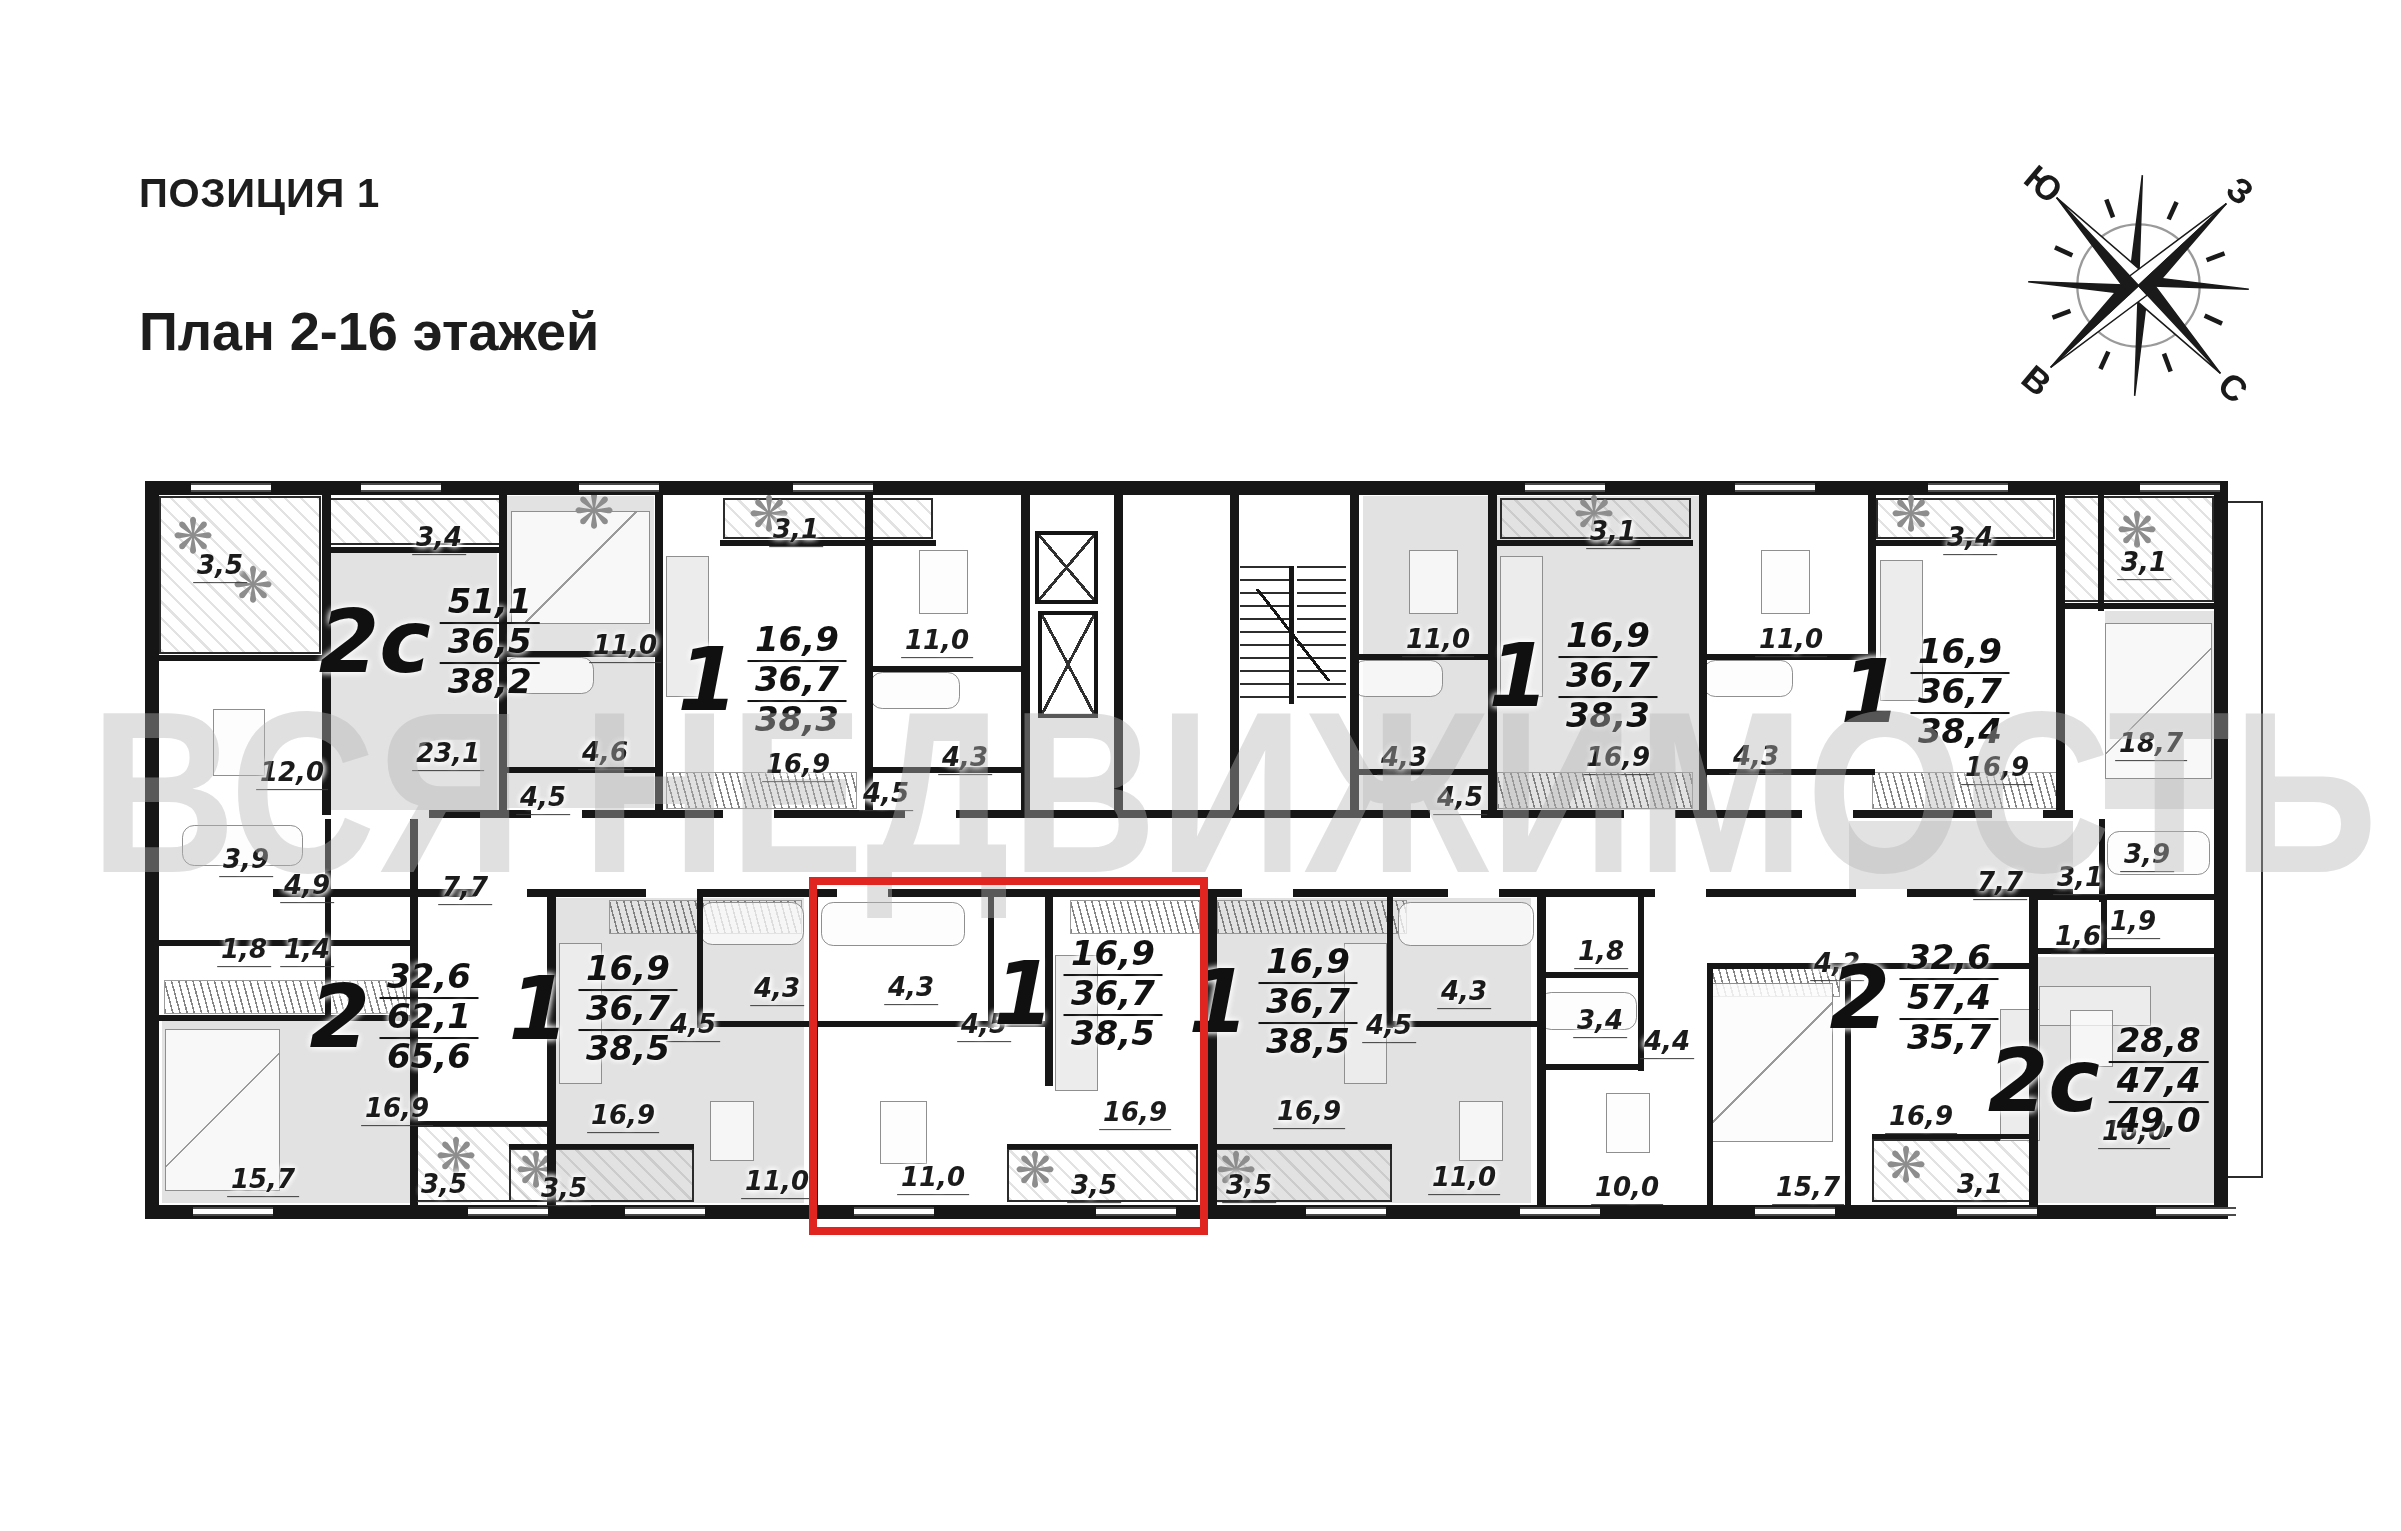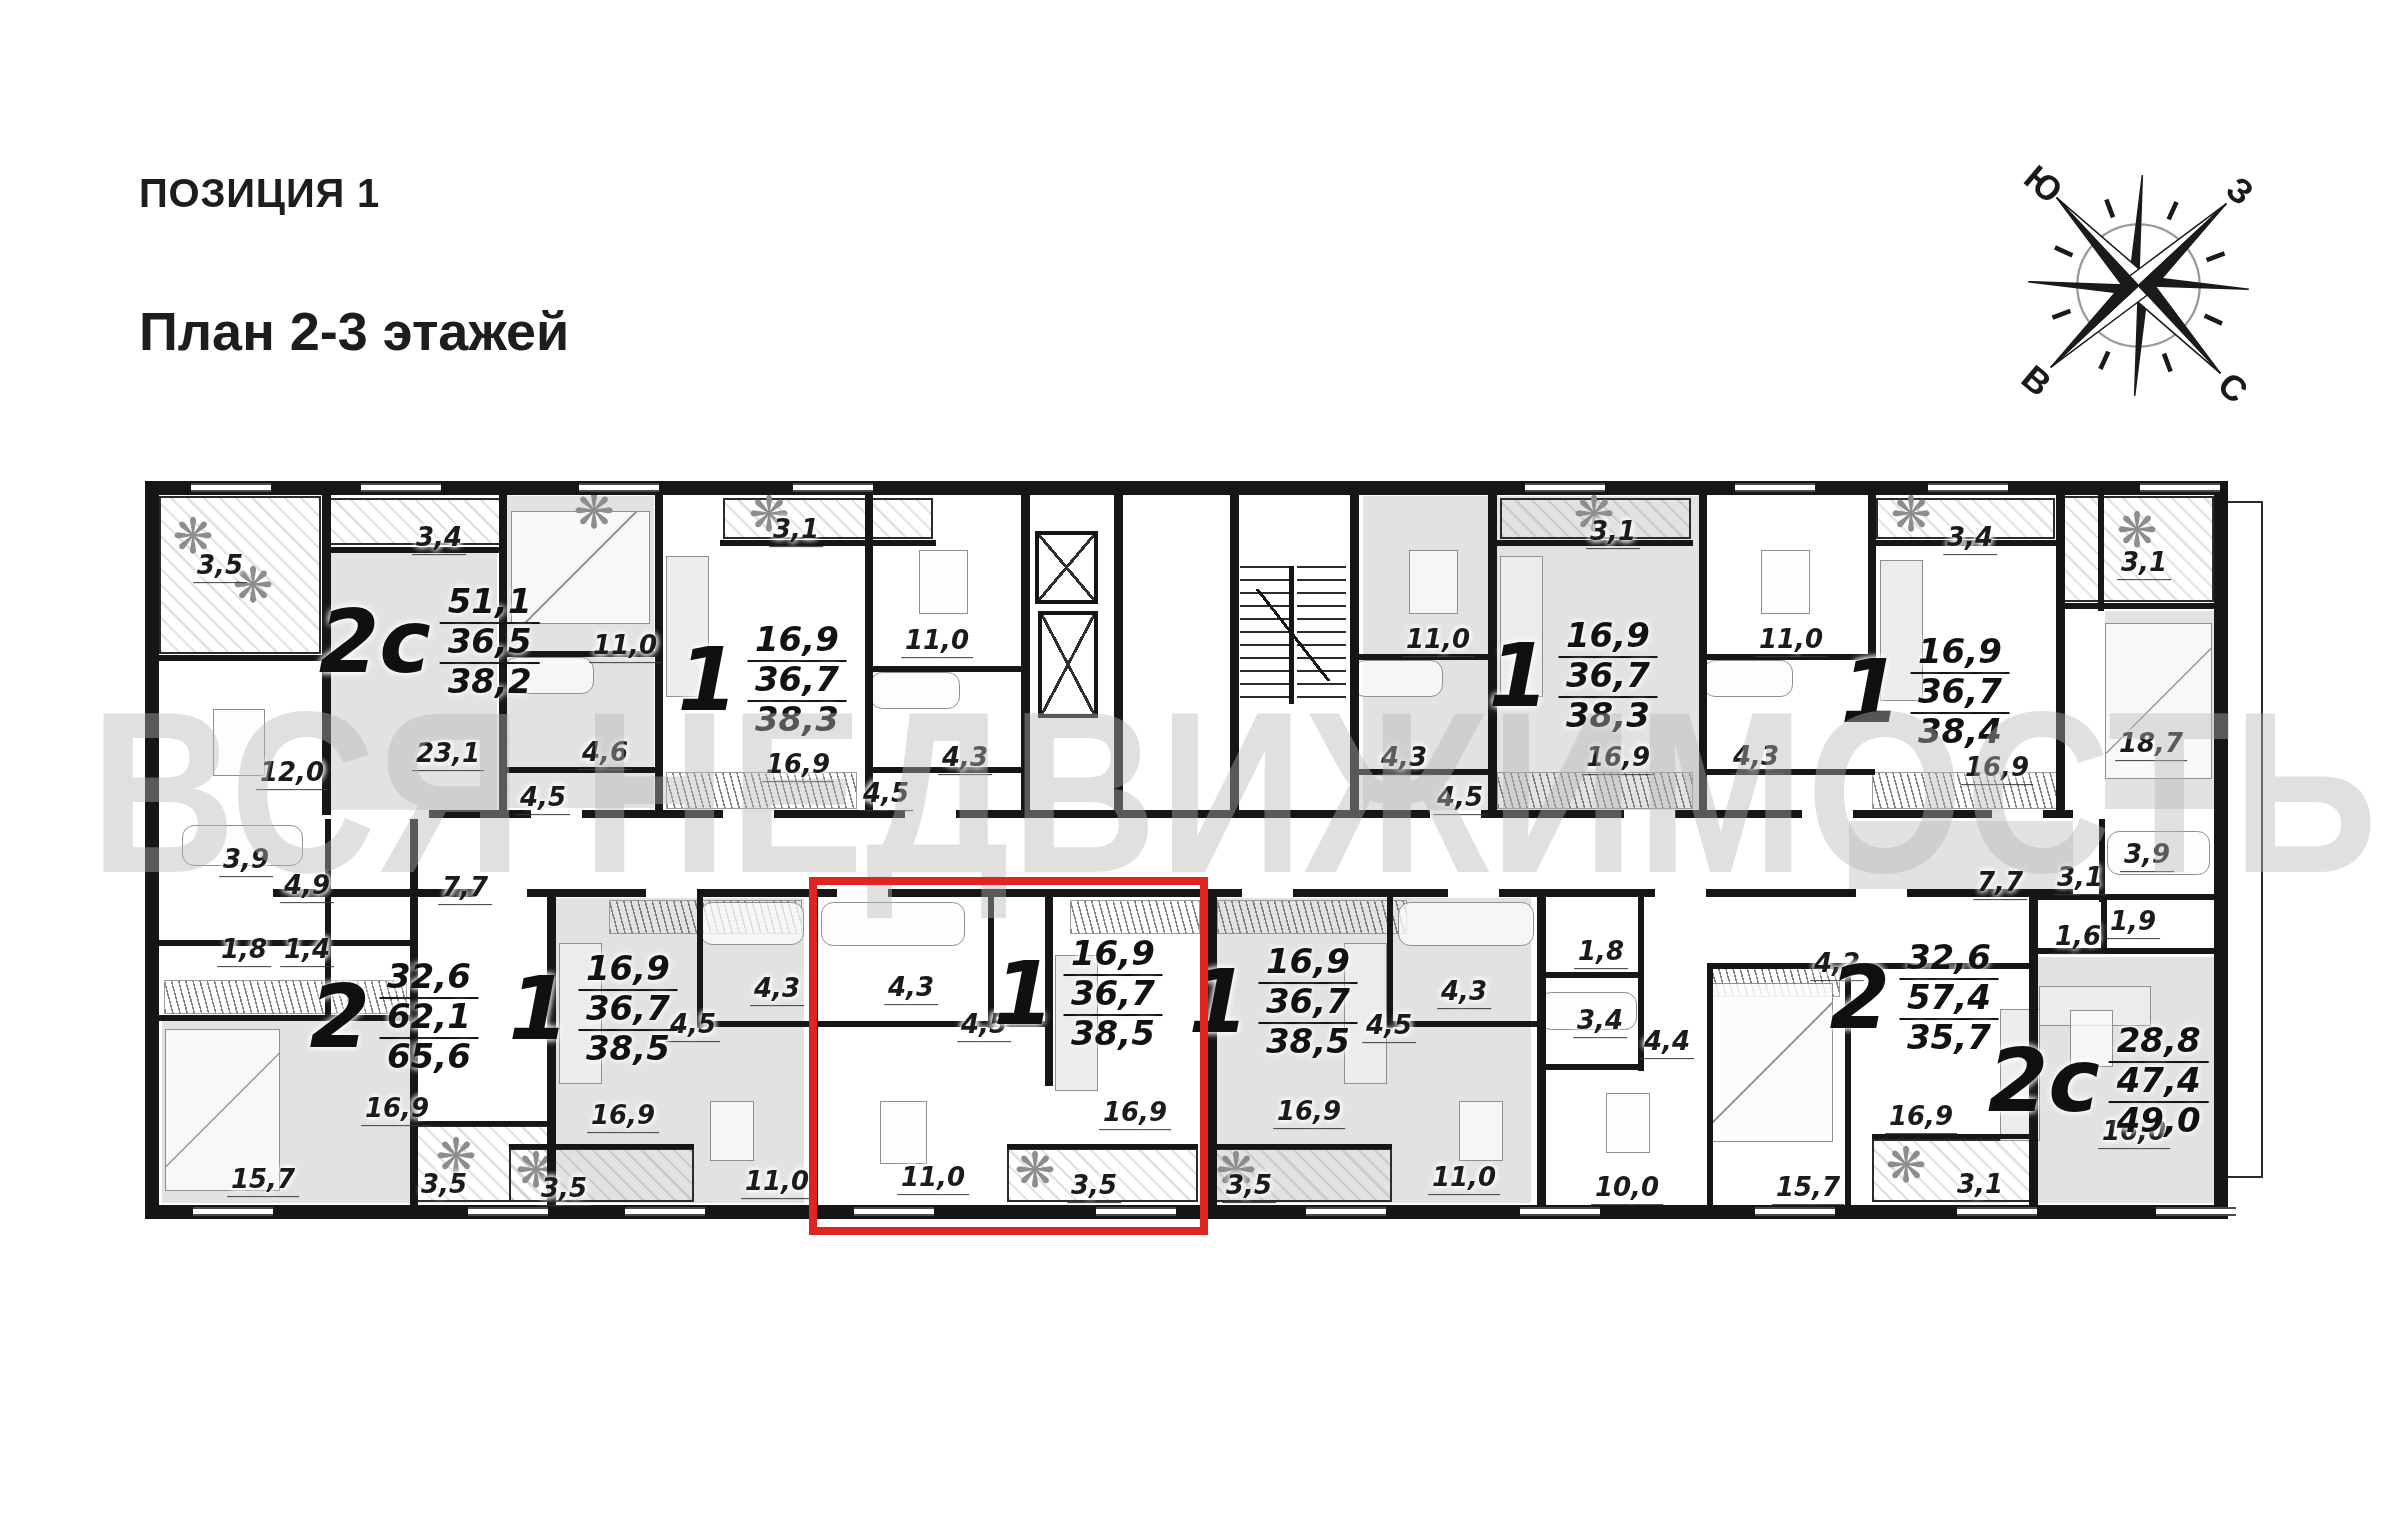--- a/index.html
+++ b/index.html
@@ -46,21 +46,21 @@
   .redbox{position:absolute;border:8.4px solid #e02420;box-sizing:border-box;background:transparent;z-index:40;}
   .compass{position:absolute;left:1974px;top:121px;z-index:10;}
   .bay{position:absolute;border:2.3px solid #2b2b2b;background:#fff;box-sizing:border-box;z-index:2;}
 </style>
 </head>
 <body>
 
 <div id="canvas">
 
   <div class="title">ПОЗИЦИЯ 1</div>
-  <div class="subtitle">План 2-3 этажей</div>
+  <div class="subtitle">План 2-16 этажей</div>
 
   <svg class="compass" width="329" height="329" viewBox="0 0 430 430">
     <circle cx="215" cy="215" r="80" fill="none" stroke="#9a9a9a" stroke-width="3"></circle>
     <g transform="rotate(137 215 215)" stroke="#1a1a1a" stroke-width="2">
       <line x1="215" y1="95" x2="215" y2="120" transform="rotate(22.5 215 215)" stroke-width="6"></line>
       <line x1="215" y1="95" x2="215" y2="120" transform="rotate(67.5 215 215)" stroke-width="6"></line>
       <line x1="215" y1="95" x2="215" y2="120" transform="rotate(112.5 215 215)" stroke-width="6"></line>
       <line x1="215" y1="95" x2="215" y2="120" transform="rotate(157.5 215 215)" stroke-width="6"></line>
       <line x1="215" y1="95" x2="215" y2="120" transform="rotate(202.5 215 215)" stroke-width="6"></line>
       <line x1="215" y1="95" x2="215" y2="120" transform="rotate(247.5 215 215)" stroke-width="6"></line>

